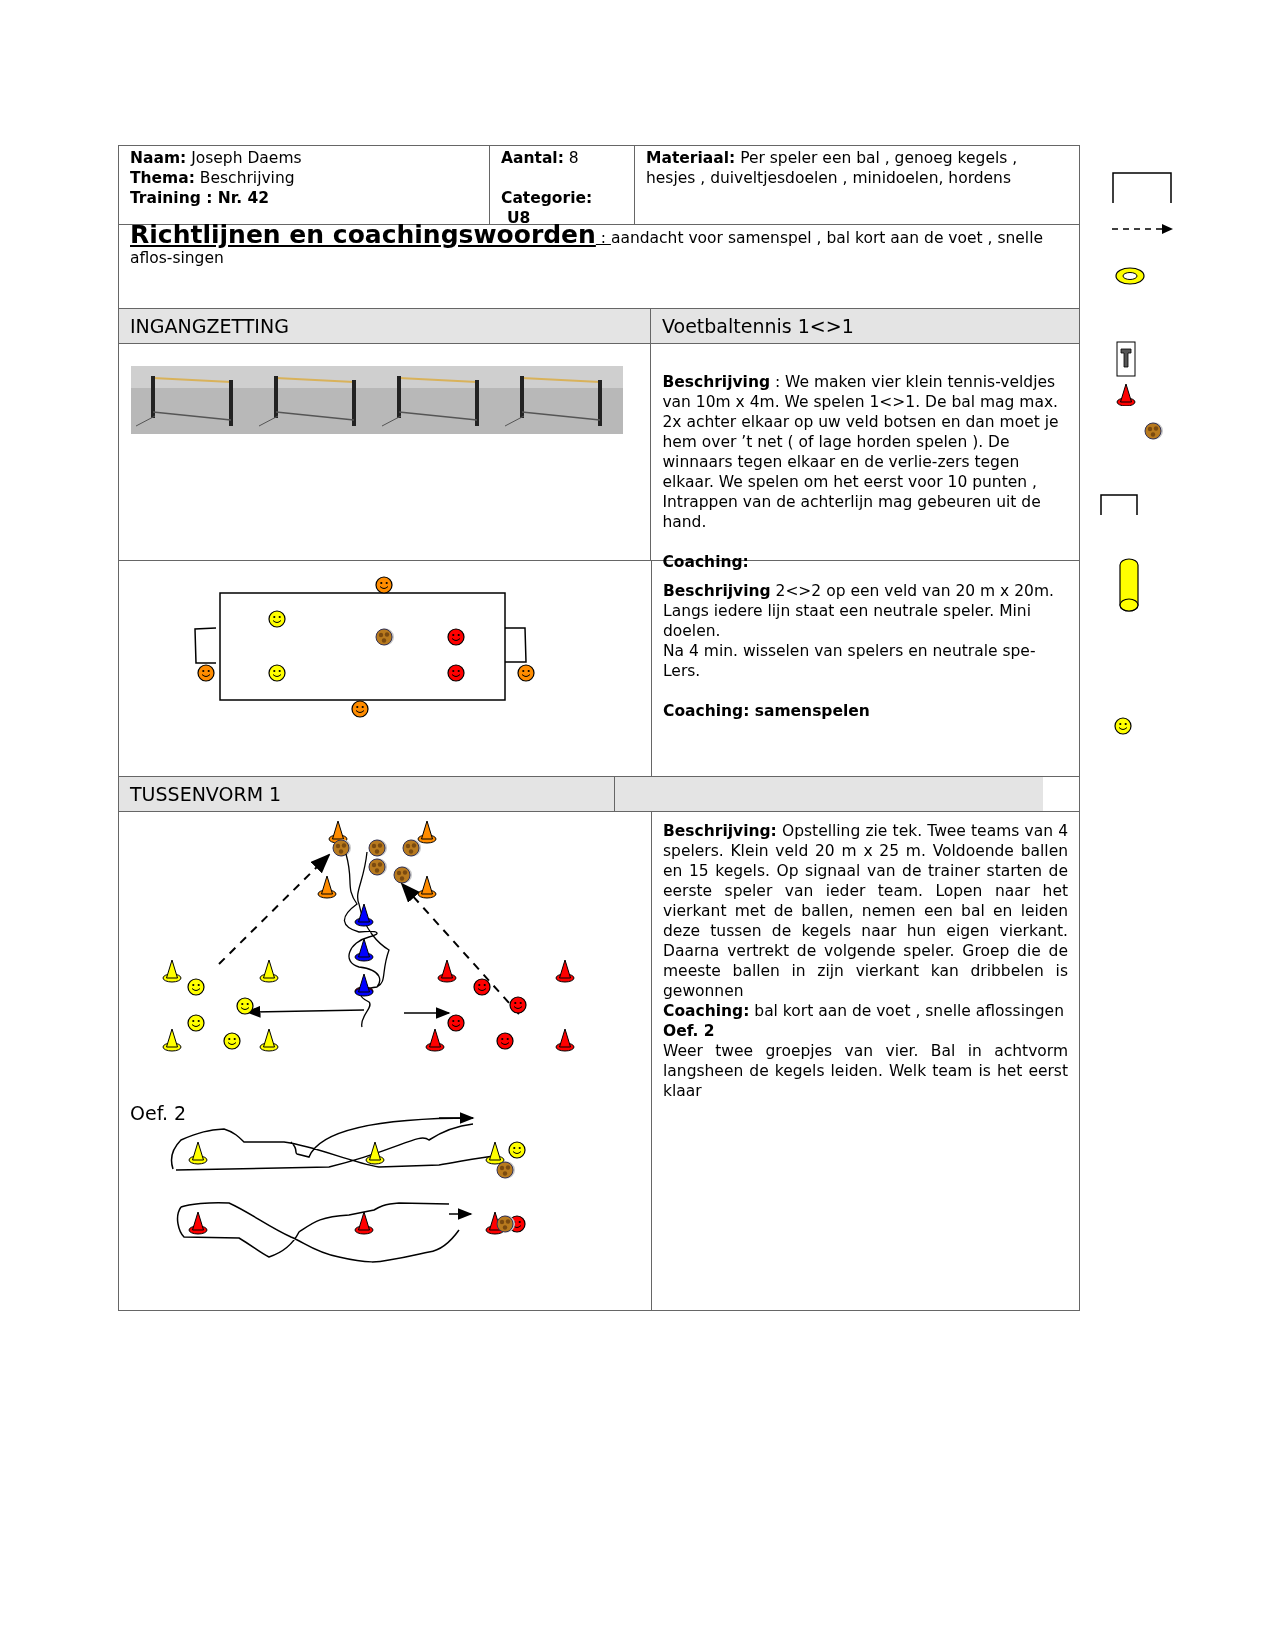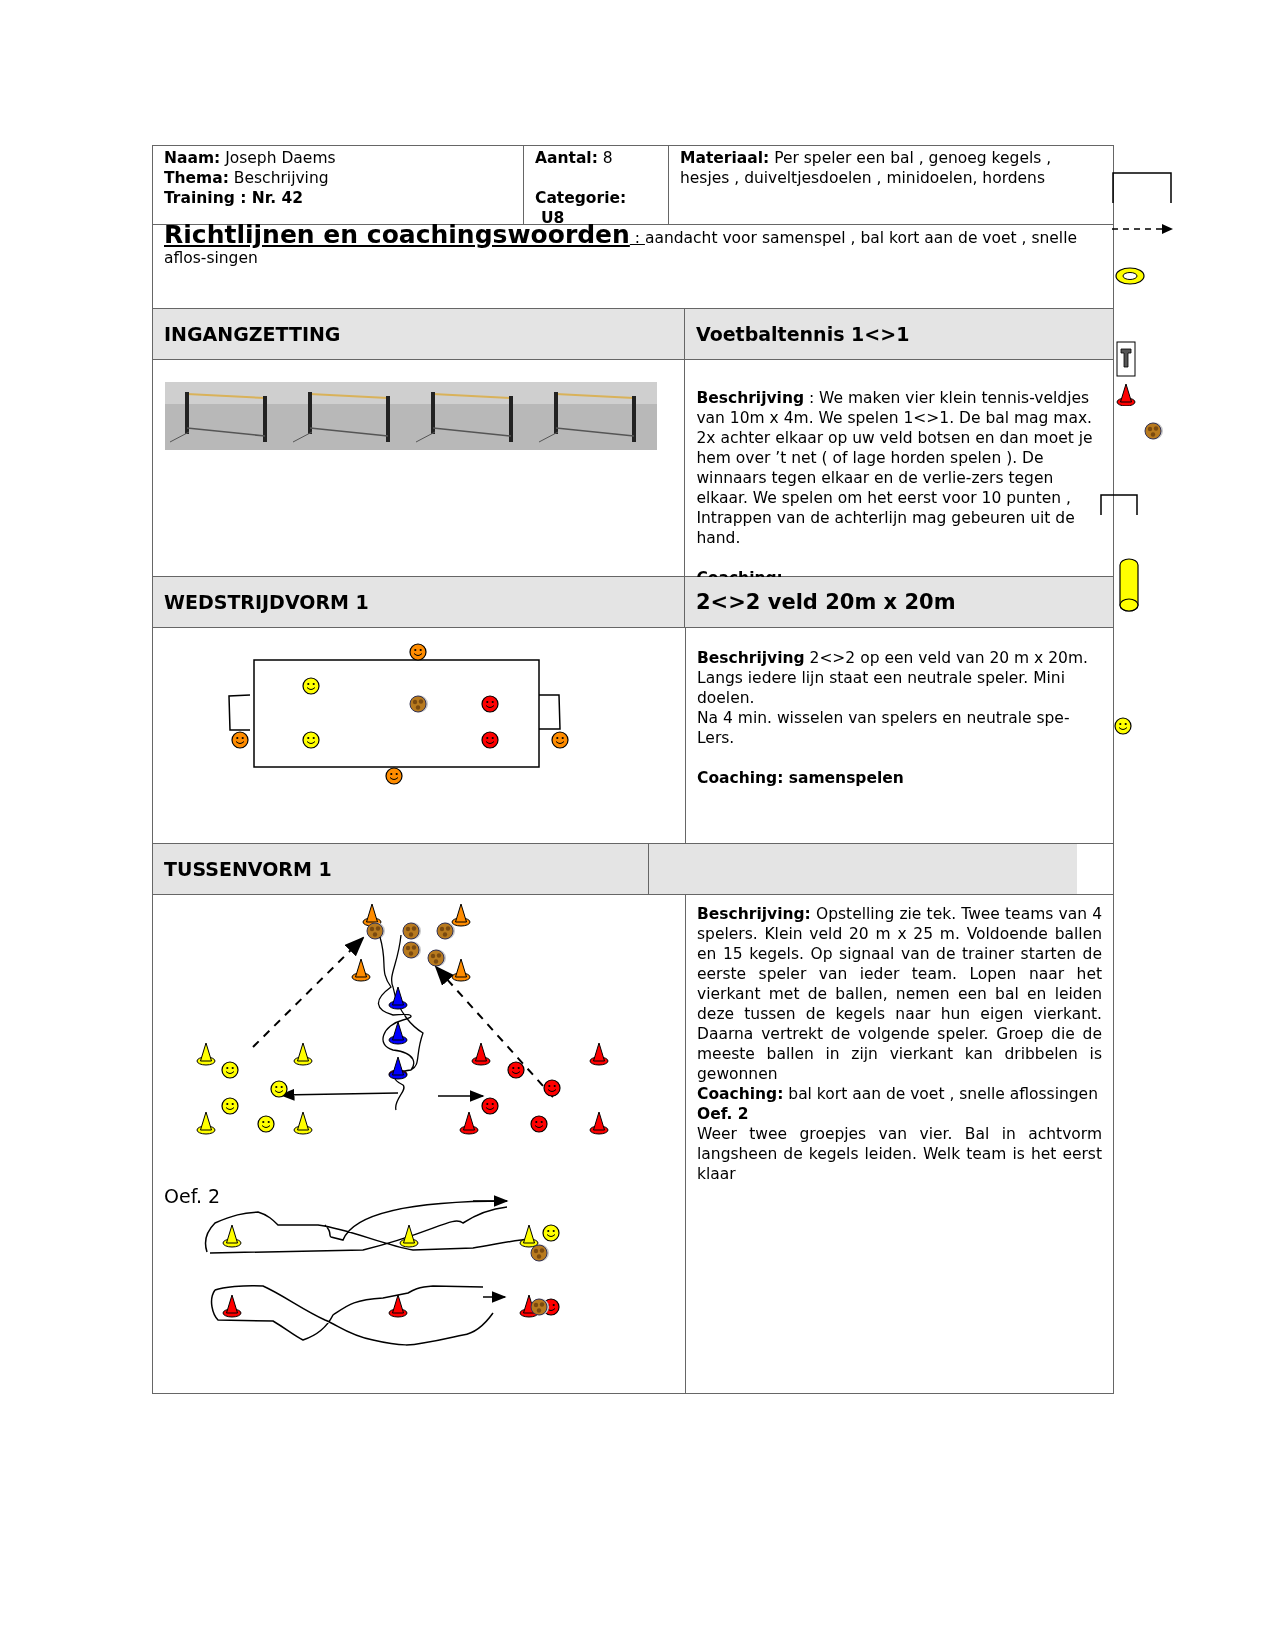--- a/index.html
+++ b/index.html
@@ -1,23 +1,23 @@
 <!DOCTYPE html>
 <html><head>
 <meta charset="utf-8">
 <style>
   html, body { margin:0; padding:0; background:#fff; }
   body { width:1275px; height:1651px; position:relative; font-family:"DejaVu Sans", sans-serif; color:#000; overflow:hidden; }
-  .page-table { position:absolute; left:152px; top:145px; width:962px; border:1.5px solid #666; box-sizing:border-box; }
+  .page-table { position:absolute; left:118px; top:145px; width:962px; border:1.5px solid #666; box-sizing:border-box; }
   .row { display:flex; border-bottom:1.5px solid #666; box-sizing:border-box; }
   .row:last-child { border-bottom:none; }
   .cell { box-sizing:border-box; padding:2px 11px; font-size:15.5px; line-height:20px; }
   .vline { border-right:1.5px solid #666; }
   b { font-weight:bold; }
-  .hdr { background:#e4e4e4; font-weight:bold; font-size:19px; line-height:24px; padding:13px 11px; }
+  .hdr { background:#e4e4e4; font-weight:normal; font-size:19px; line-height:24px; padding:5px 11px; }
   .hdr.big { font-size:21px; }
   .sec-title { font-weight:bold; font-size:25px; text-decoration:underline; }
   .justify { text-align:justify; }
   .legend { position:absolute; left:1100px; top:0; width:80px; height:800px; }
   .legend > * { position:absolute; }
   svg { display:block; }
   .nets { display:flex; margin-top:22px; margin-left:12px; }
   .net { width:123px; height:68px; }
 </style>
 </head>
@@ -118,24 +118,20 @@
           </svg>
       </div>
     </div>
     <div class="cell" style="width:428px; padding-top:28px">
       <div><b>Beschrijving</b><span> : We maken vier klein tennis-veldjes van 10m x 4m. We spelen 1&lt;&gt;1. De bal mag max. 2x achter elkaar op uw veld botsen en dan moet je hem over ’t net ( of lage horden spelen ). De winnaars tegen elkaar en de verlie-zers tegen elkaar. We spelen om het eerst voor 10 punten , Intrappen van de achterlijn mag gebeuren uit de hand.</span></div>
       <div>&nbsp;</div>
       <div><b>Coaching:</b></div>
     </div>
   </div>
 
-  <div class="row">
-    <div class="cell hdr vline" style="width:532px">WEDSTRIJDVORM 1</div>
-    <div class="cell hdr big" style="width:428px">2&lt;&gt;2 veld  20m x 20m</div>
-  </div>
   <div class="row" style="height:216px">
     <div class="vline" style="width:532px; position:relative">
       <svg width="532" height="216">
         <rect x="101" y="32" width="285" height="107" fill="none" stroke="#000" stroke-width="1.5"></rect>
         <path d="M97 67 L76 68 L77 102 L97 102" fill="none" stroke="#000" stroke-width="1.5"></path>
         <path d="M386 67 L406 67 L407 101 L386 101" fill="none" stroke="#000" stroke-width="1.5"></path>
         <use href="#smiley" x="265" y="24" fill="#ff8c00"></use>
         <use href="#smiley" x="87" y="112" fill="#ff8c00"></use>
         <use href="#smiley" x="407" y="112" fill="#ff8c00"></use>
         <use href="#smiley" x="241" y="148" fill="#ff8c00"></use>

